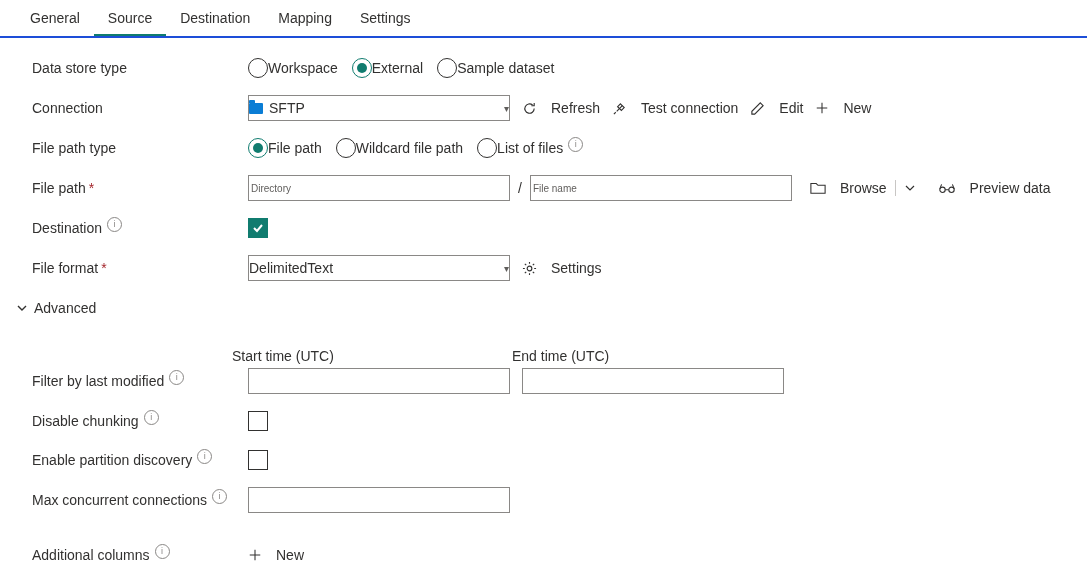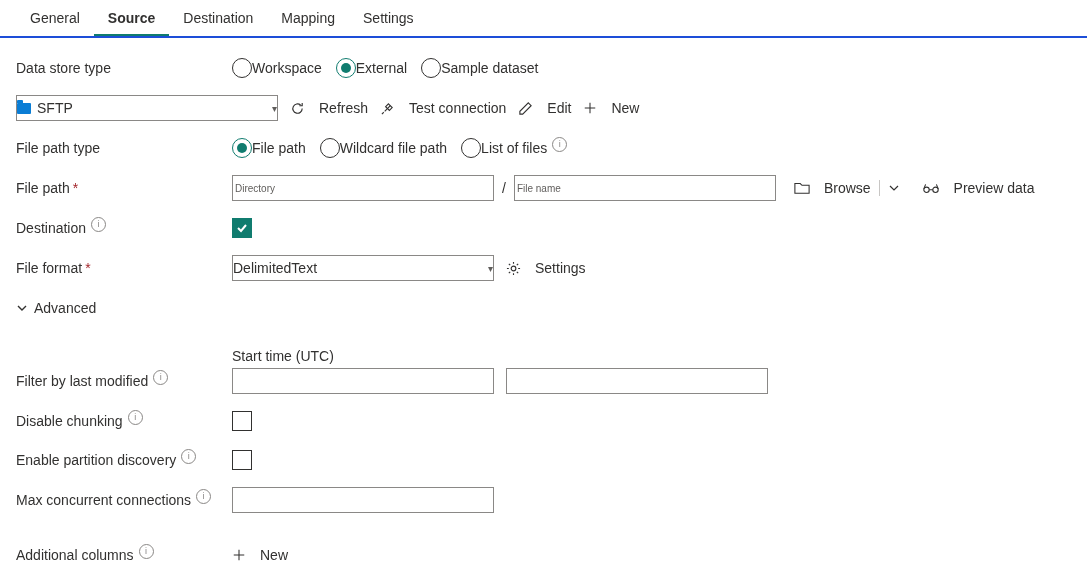--- a/index.html
+++ b/index.html
@@ -16,37 +16,38 @@
     border-bottom: 2px solid #1d4ed8;
     padding: 0 16px;
   }
   .tab {
     padding: 10px 14px 8px;
     cursor: pointer;
     color: #323130;
     border-bottom: 2px solid transparent;
   }
   .tab.active {
-    font-weight: 700;
+    font-weight: 400;
     border-bottom: 2px solid #107c6f;
   }
   .content {
     padding: 18px 16px 30px 16px;
   }
   .row {
     display: flex;
     align-items: center;
     margin-bottom: 15px;
     min-height: 24px;
   }
   .label-col {
     width: 216px;
     flex-shrink: 0;
     display: flex;
     align-items: center;
+    margin-left: 16px;
   }
   .label-col .req {
     color: #a4262c;
     margin-left: 3px;
   }
   .info-icon {
     width: 13px;
     height: 13px;
     border: 1px solid #8a8886;
     border-radius: 50%;
@@ -220,20 +221,21 @@
         </div>
         <div class="radio">
           <span class="radio-circle"></span>
           <span>Sample dataset</span>
         </div>
       </div>
     </div>
   </div>
 
   <div class="row">
+    <div class="label-col">Connection</div>
     <div class="controls-col">
       <div class="select" style="width:260px">
         <span style="display:flex;align-items:center">
           <span class="icon-folder"></span>
           <span>SFTP</span>
         </span>
         <span class="caret">▾</span>
       </div>
       <span class="link-btn">
         <span class="svg-icon">
@@ -381,20 +383,21 @@
             <path d="M2 4l4 4 4-4"></path>
           </svg>
       </span>
       <span>Advanced</span>
     </div>
   </div>
 
   <div class="section-titles">
     <div class="t1"></div>
     <div class="t-lbl">Start time (UTC)</div>
+    <div class="t-lbl">End time (UTC)</div>
   </div>
 
   <div class="row">
     <div class="label-col">
       <span>Filter by last modified</span>
       <span class="info-icon">i</span>
     </div>
     <div class="controls-col" style="gap:12px">
       <div class="text-input" style="width:260px">
         <input style="">

